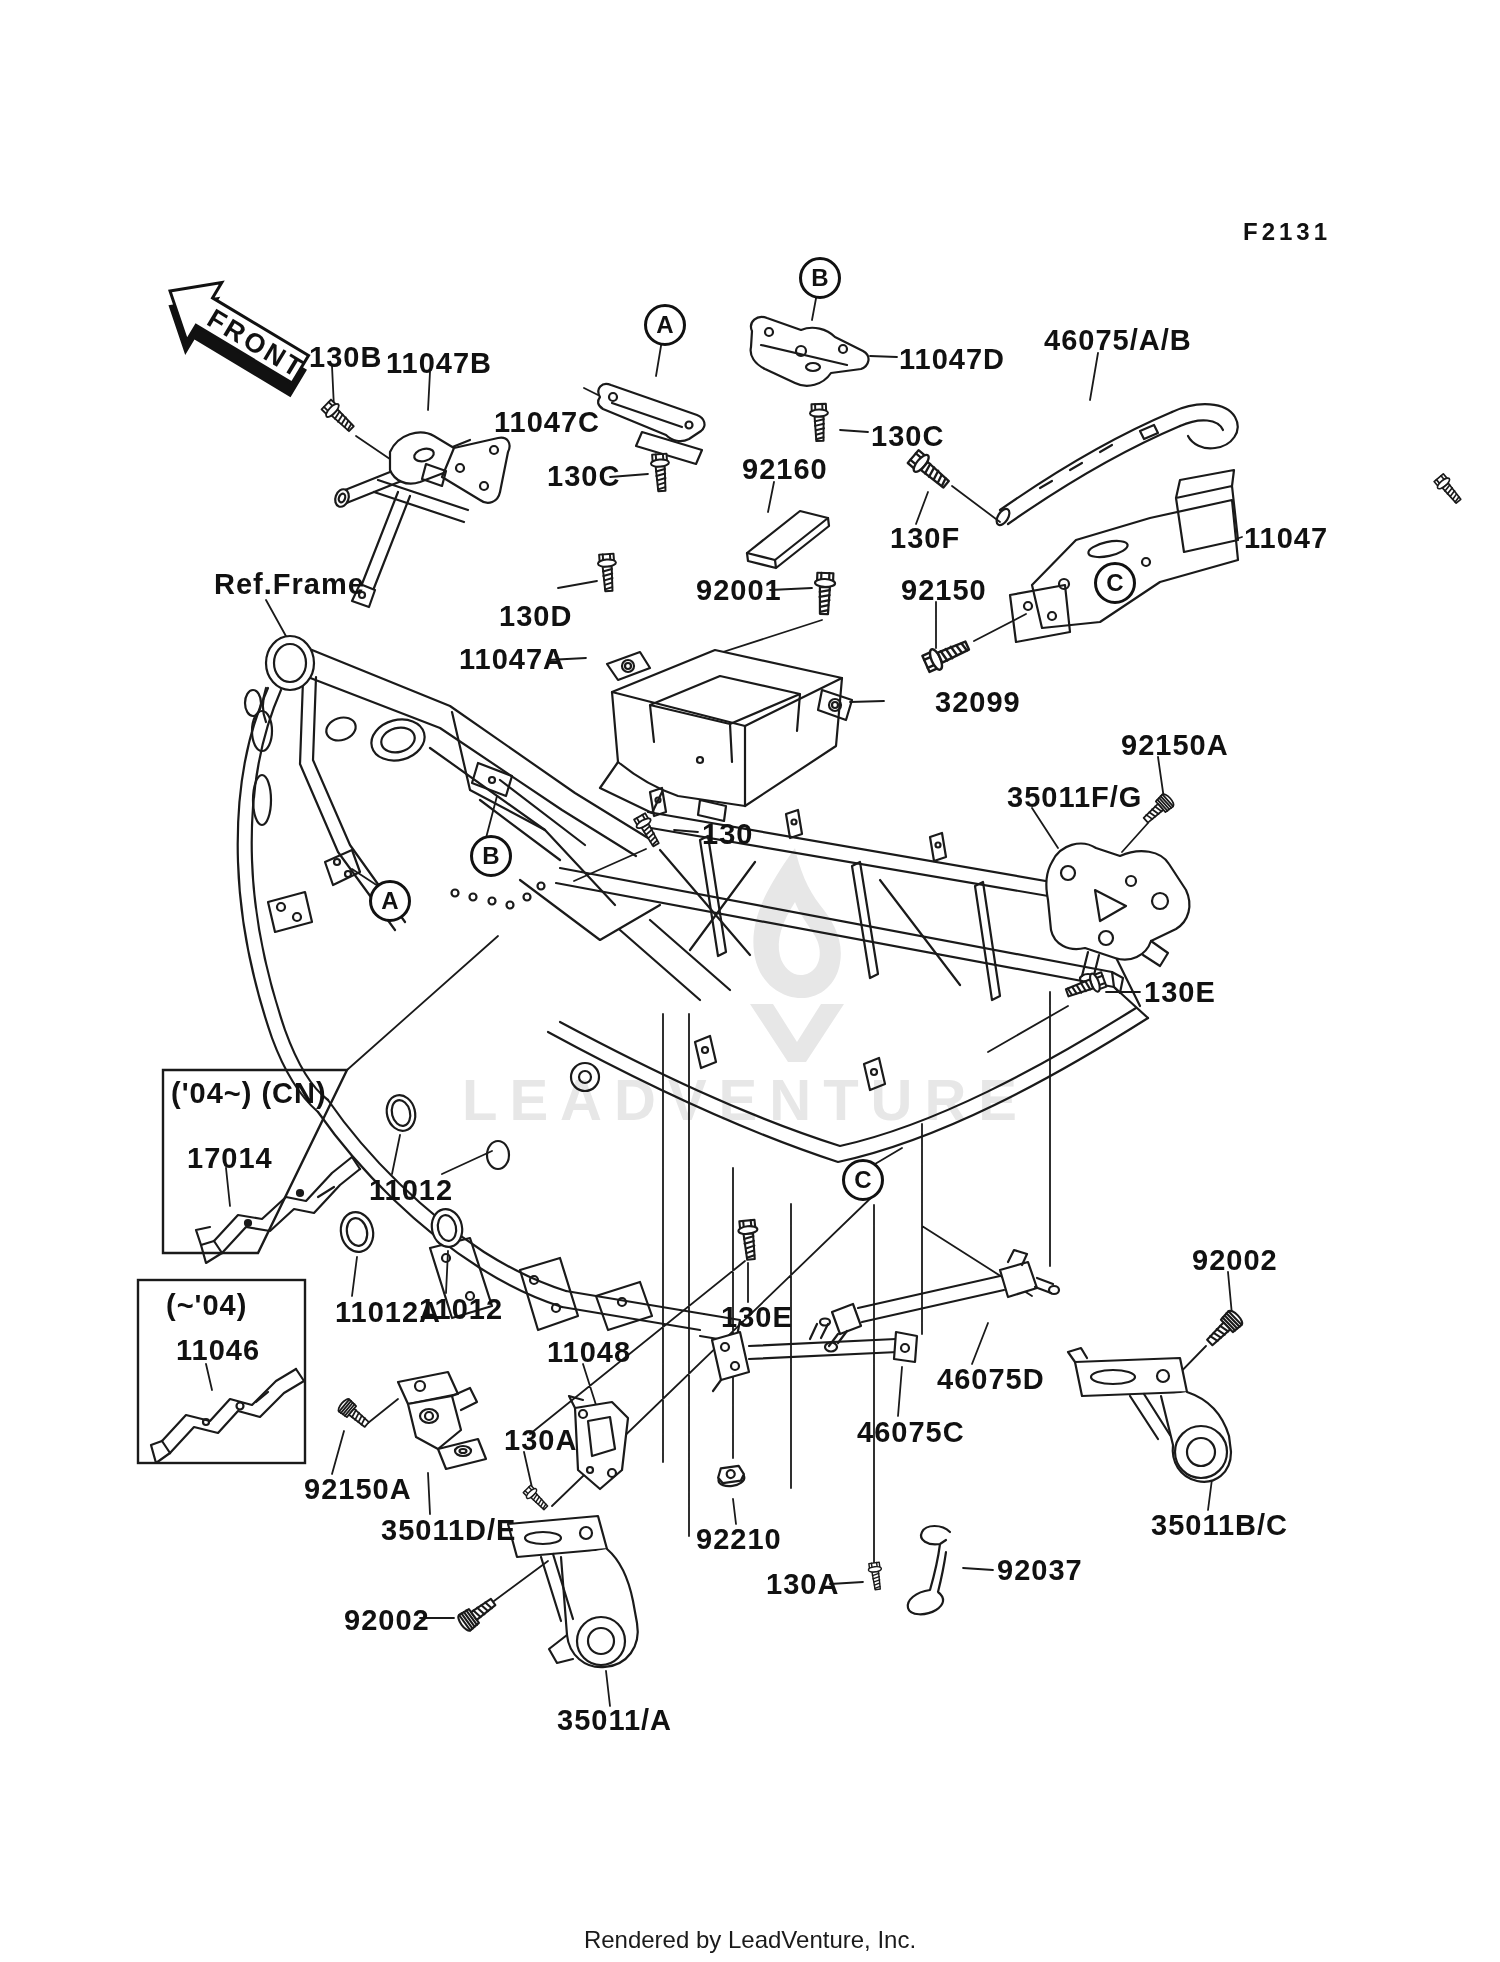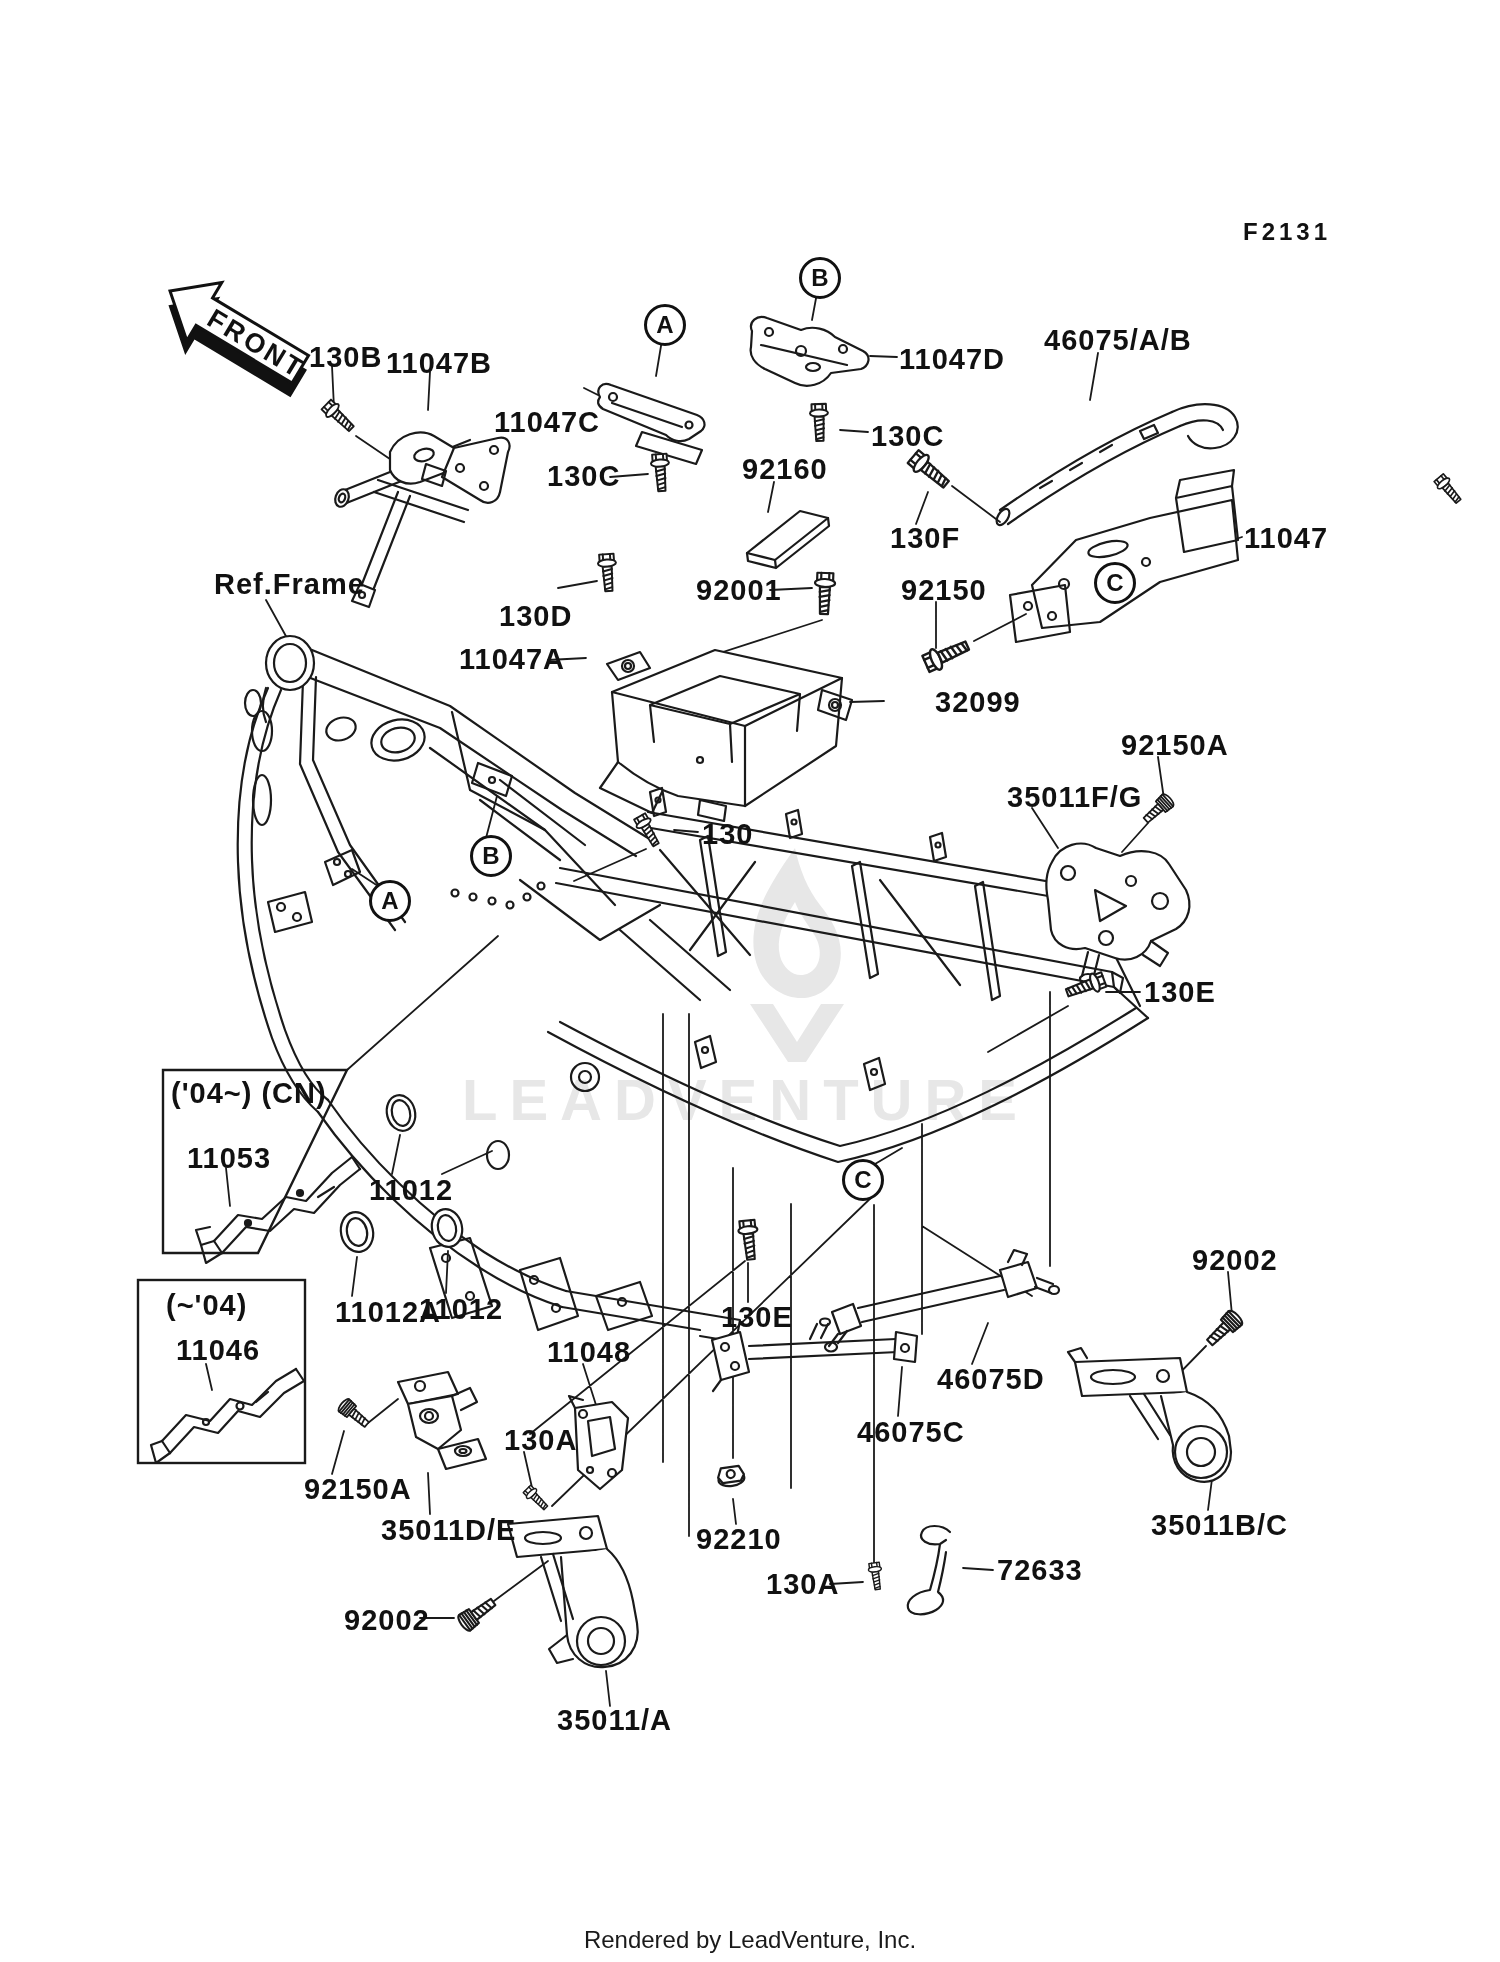--- a/index.html
+++ b/index.html
@@ -369,38 +369,38 @@
 <div class="lbl" style="left:214px;top:570px;">Ref.Frame</div>
 <div class="lbl" style="left:499px;top:602px;">130D</div>
 <div class="lbl" style="left:696px;top:576px;">92001</div>
 <div class="lbl" style="left:459px;top:645px;">11047A</div>
 <div class="lbl" style="left:935px;top:688px;">32099</div>
 <div class="lbl" style="left:1121px;top:731px;">92150A</div>
 <div class="lbl" style="left:1007px;top:783px;">35011F/G</div>
 <div class="lbl" style="left:702px;top:820px;">130</div>
 <div class="lbl" style="left:1144px;top:978px;">130E</div>
 <div class="lbl" style="left:171px;top:1079px;">('04~) (CN)</div>
-<div class="lbl" style="left:187px;top:1144px;">11053</div>
+<div class="lbl" style="left:187px;top:1144px;">17014</div>
 <div class="lbl" style="left:369px;top:1176px;">11012</div>
 <div class="lbl" style="left:319px;top:1298px;margin-left:16px;">11012A</div>
 <div class="lbl" style="left:419px;top:1295px;">11012</div>
 <div class="lbl" style="left:147px;top:1291px;margin-left:19px;">(~'04)</div>
 <div class="lbl" style="left:176px;top:1336px;">11046</div>
 <div class="lbl" style="left:304px;top:1475px;">92150A</div>
 <div class="lbl" style="left:381px;top:1516px;">35011D/E</div>
 <div class="lbl" style="left:504px;top:1426px;">130A</div>
 <div class="lbl" style="left:547px;top:1338px;">11048</div>
 <div class="lbl" style="left:721px;top:1303px;">130E</div>
 <div class="lbl" style="left:937px;top:1365px;">46075D</div>
 <div class="lbl" style="left:857px;top:1418px;">46075C</div>
 <div class="lbl" style="left:1192px;top:1246px;">92002</div>
 <div class="lbl" style="left:1151px;top:1511px;">35011B/C</div>
 <div class="lbl" style="left:696px;top:1525px;">92210</div>
 <div class="lbl" style="left:766px;top:1570px;">130A</div>
-<div class="lbl" style="left:997px;top:1556px;">72633</div>
+<div class="lbl" style="left:997px;top:1556px;">92037</div>
 <div class="lbl" style="left:557px;top:1706px;">35011/A</div>
 <div class="lbl" style="left:344px;top:1606px;">92002</div>
 
 <div class="bubble" style="left:644px;top:304px;">A</div>
 <div class="bubble" style="left:799px;top:257px;">B</div>
 <div class="bubble" style="left:1094px;top:562px;">C</div>
 <div class="bubble" style="left:369px;top:880px;">A</div>
 <div class="bubble" style="left:470px;top:835px;">B</div>
 <div class="bubble" style="left:842px;top:1159px;">C</div>
 

